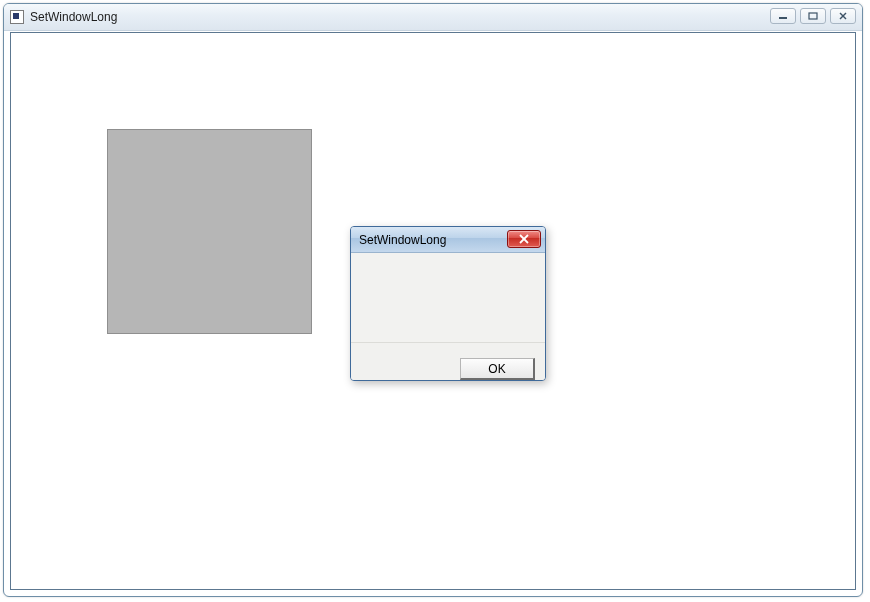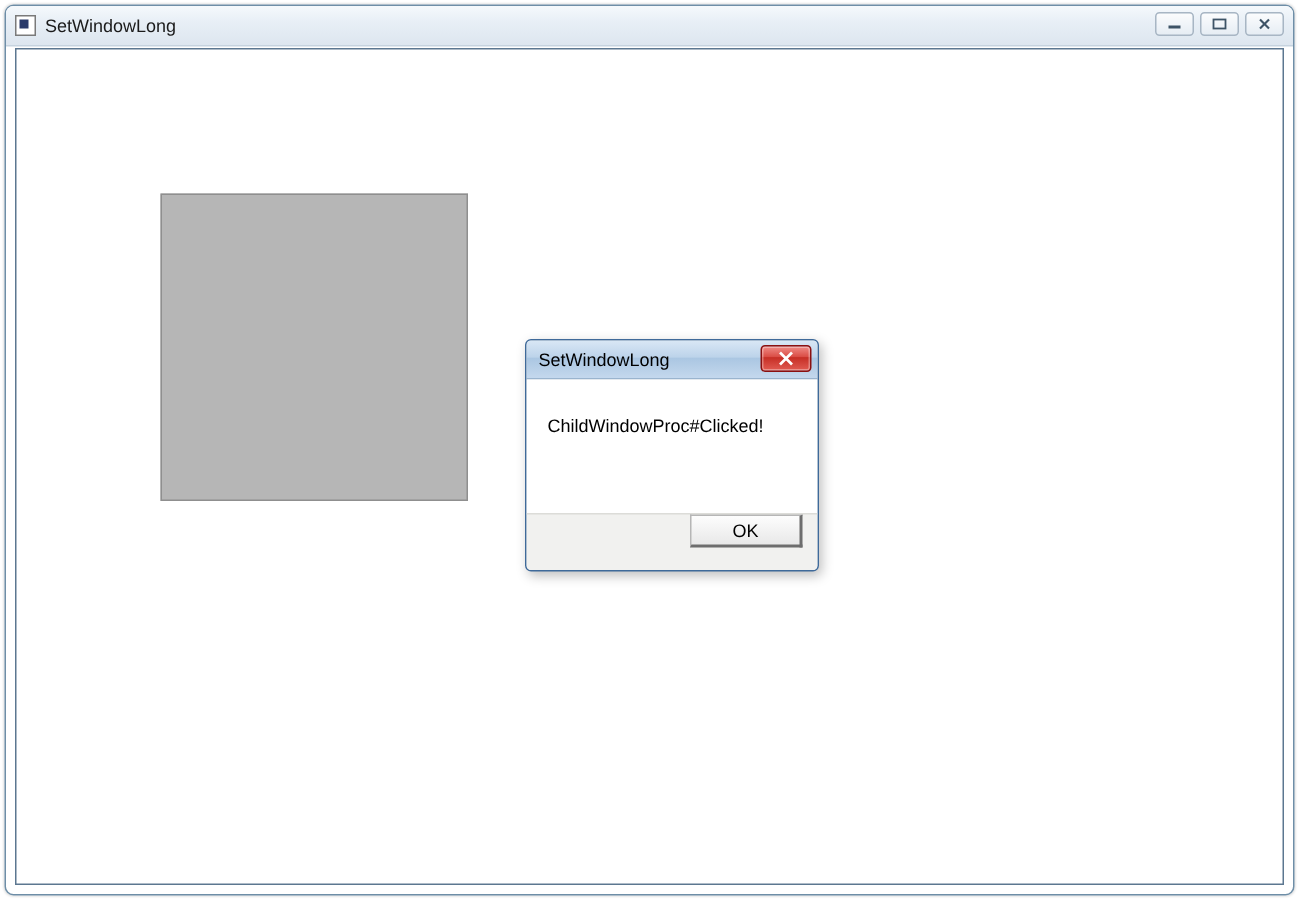--- a/index.html
+++ b/index.html
@@ -137,21 +137,21 @@
     .dialog-message {
       color: #000;
       font-size: 12px;
     }
     .dialog-footer {
       position: absolute;
       left: 0; right: 0; bottom: 0;
       height: 38px;
       background: #f1f1ef;
       border-top: 1px solid #dcdcd8;
-      display: flex; align-items: flex-start; justify-content: flex-end;
+      display: flex; align-items: flex-end; justify-content: flex-end;
       padding-right: 10px;
     }
     .ok-button {
       width: 75px;
       height: 22px;
       background: linear-gradient(to bottom, #fdfdfd, #e8e8e8);
       border-top: 1px solid #b6b6b6;
       border-left: 1px solid #b6b6b6;
       border-right: 2px solid #6d6d6d;
       border-bottom: 2px solid #6d6d6d;
@@ -195,19 +195,16 @@
 <div class="dialog">
   <div class="dialog-titlebar">
     <span class="dialog-title">SetWindowLong</span>
     <div class="dialog-close">
       <svg width="12" height="10" viewBox="0 0 12 10">
         <line x1="2" y1="1" x2="10" y2="9" stroke="#fff" stroke-width="1.8"></line>
         <line x1="10" y1="1" x2="2" y2="9" stroke="#fff" stroke-width="1.8"></line>
       </svg>
     </div>
   </div>
-  <div class="dialog-body">
-    <div class="dialog-message">ChildWindowProc#Clicked!</div>
-  </div>
   <div class="dialog-footer">
     <button class="ok-button">OK</button>
   </div>
 </div>
 
 </body></html>

